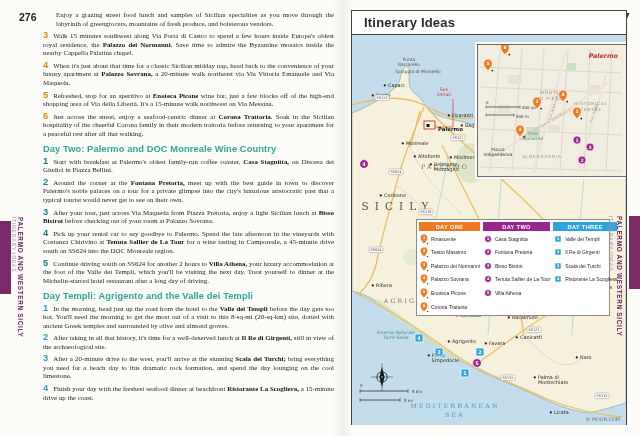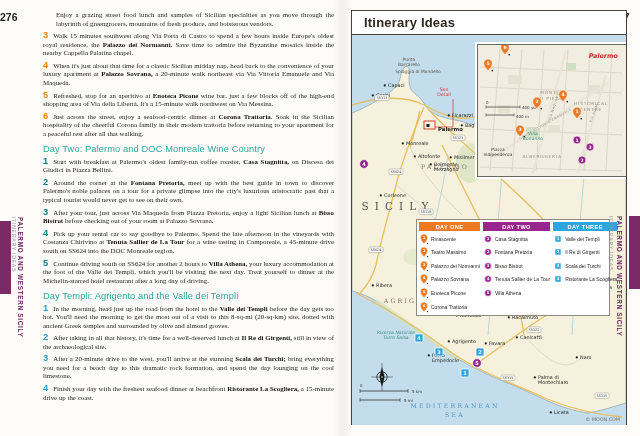--- a/index.html
+++ b/index.html
@@ -2,31 +2,31 @@
 <html><head>
 <meta charset="utf-8">
 <style>
   html,body{margin:0;padding:0;}
   body{width:640px;height:436px;position:relative;background:#fdfcf8;overflow:hidden;
        font-family:"Liberation Sans",sans-serif;}
   .gutter{position:absolute;left:333px;top:0;width:20px;height:436px;
     background:linear-gradient(90deg,rgba(0,0,0,0),rgba(0,0,0,.05) 50%,rgba(0,0,0,0));}
   
   .pageno{position:absolute;font-weight:bold;font-size:10.5px;color:#1d1d1b;}
-  #pn-left{left:0;top:11px;}
+  #pn-left{left:19px;top:11px;}
   #pn-right{left:612px;top:11px;}
   .text-col{position:absolute;left:43px;top:11px;width:291px;}
   .step{font-family:"Liberation Serif",serif;font-size:6.9px;line-height:8.5px;
         color:#262421;text-align:justify;margin:0 0 3.2px 0;}
   .step.indent{margin-left:13px;}
   .step .b{font-weight:bold;color:#17140f;}
   .step .num{font-family:"Liberation Sans",sans-serif;font-weight:bold;font-size:9.3px;
         margin-right:5px;line-height:1;}
   .num.d1{color:#e8860d;} .num.d2{color:#0f7c86;} .num.d3{color:#2e9cc4;}
-  .day-heading{font-weight:normal;font-size:9.3px;color:#2ba79b;margin:6px 0 2.5px 0;letter-spacing:.1px;}
+  .day-heading{font-weight:bold;font-size:9.3px;color:#2ba79b;margin:6px 0 2.5px 0;letter-spacing:.1px;}
   
   .vtext{writing-mode:vertical-rl;white-space:nowrap;position:absolute;}
   .tab-title{font-weight:bold;font-size:6.4px;letter-spacing:.7px;color:#6b2160;}
   .tab-sub{font-size:5.4px;letter-spacing:.6px;color:#9b93a0;}
   .tab-box{position:absolute;background:#7b2a68;width:11px;height:73px;}
   #tabbox-l{left:0;top:221px;} #tabbox-r{left:629px;top:216px;}
   #tabtitle-l{left:17px;top:217px;} #tabsub-l{left:11px;top:217px;}
   #tabtitle-r{left:616px;top:216px;} #tabsub-r{left:608px;top:216px;}
   
   .map-box{position:absolute;left:351px;top:10px;width:276px;height:415px;

